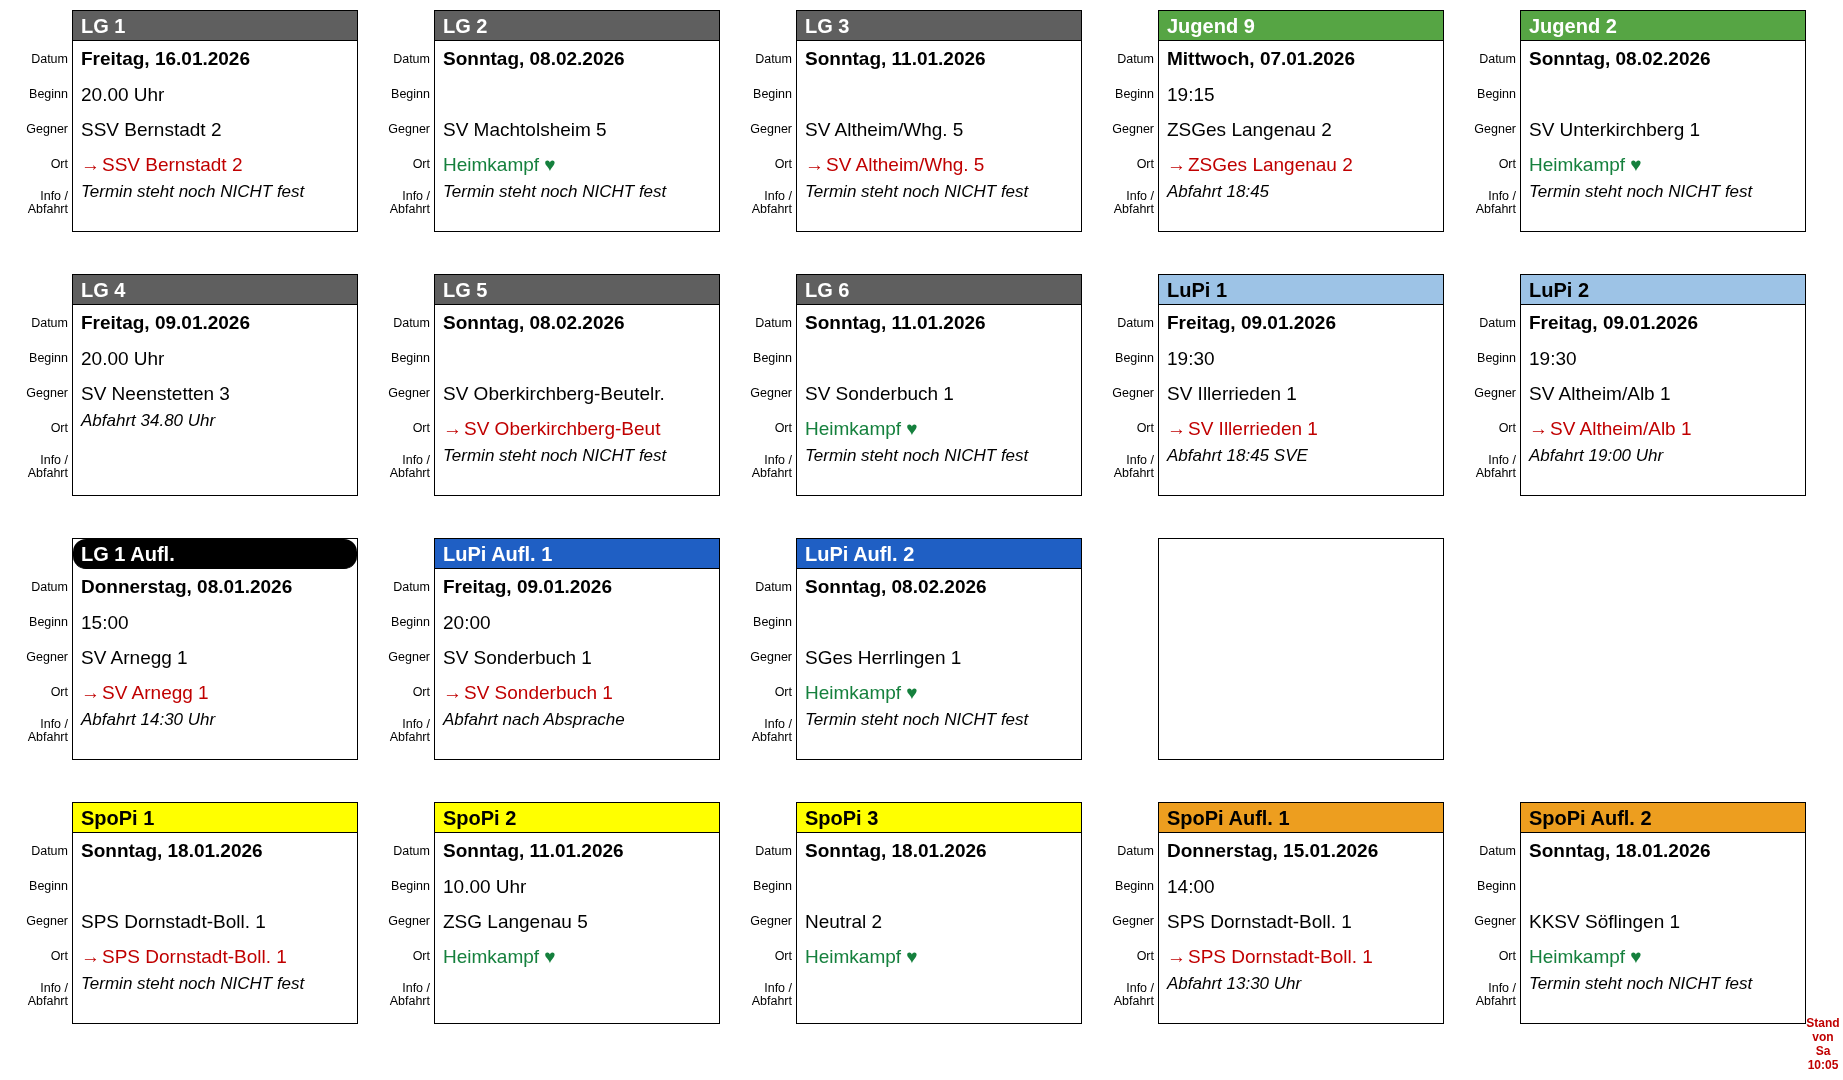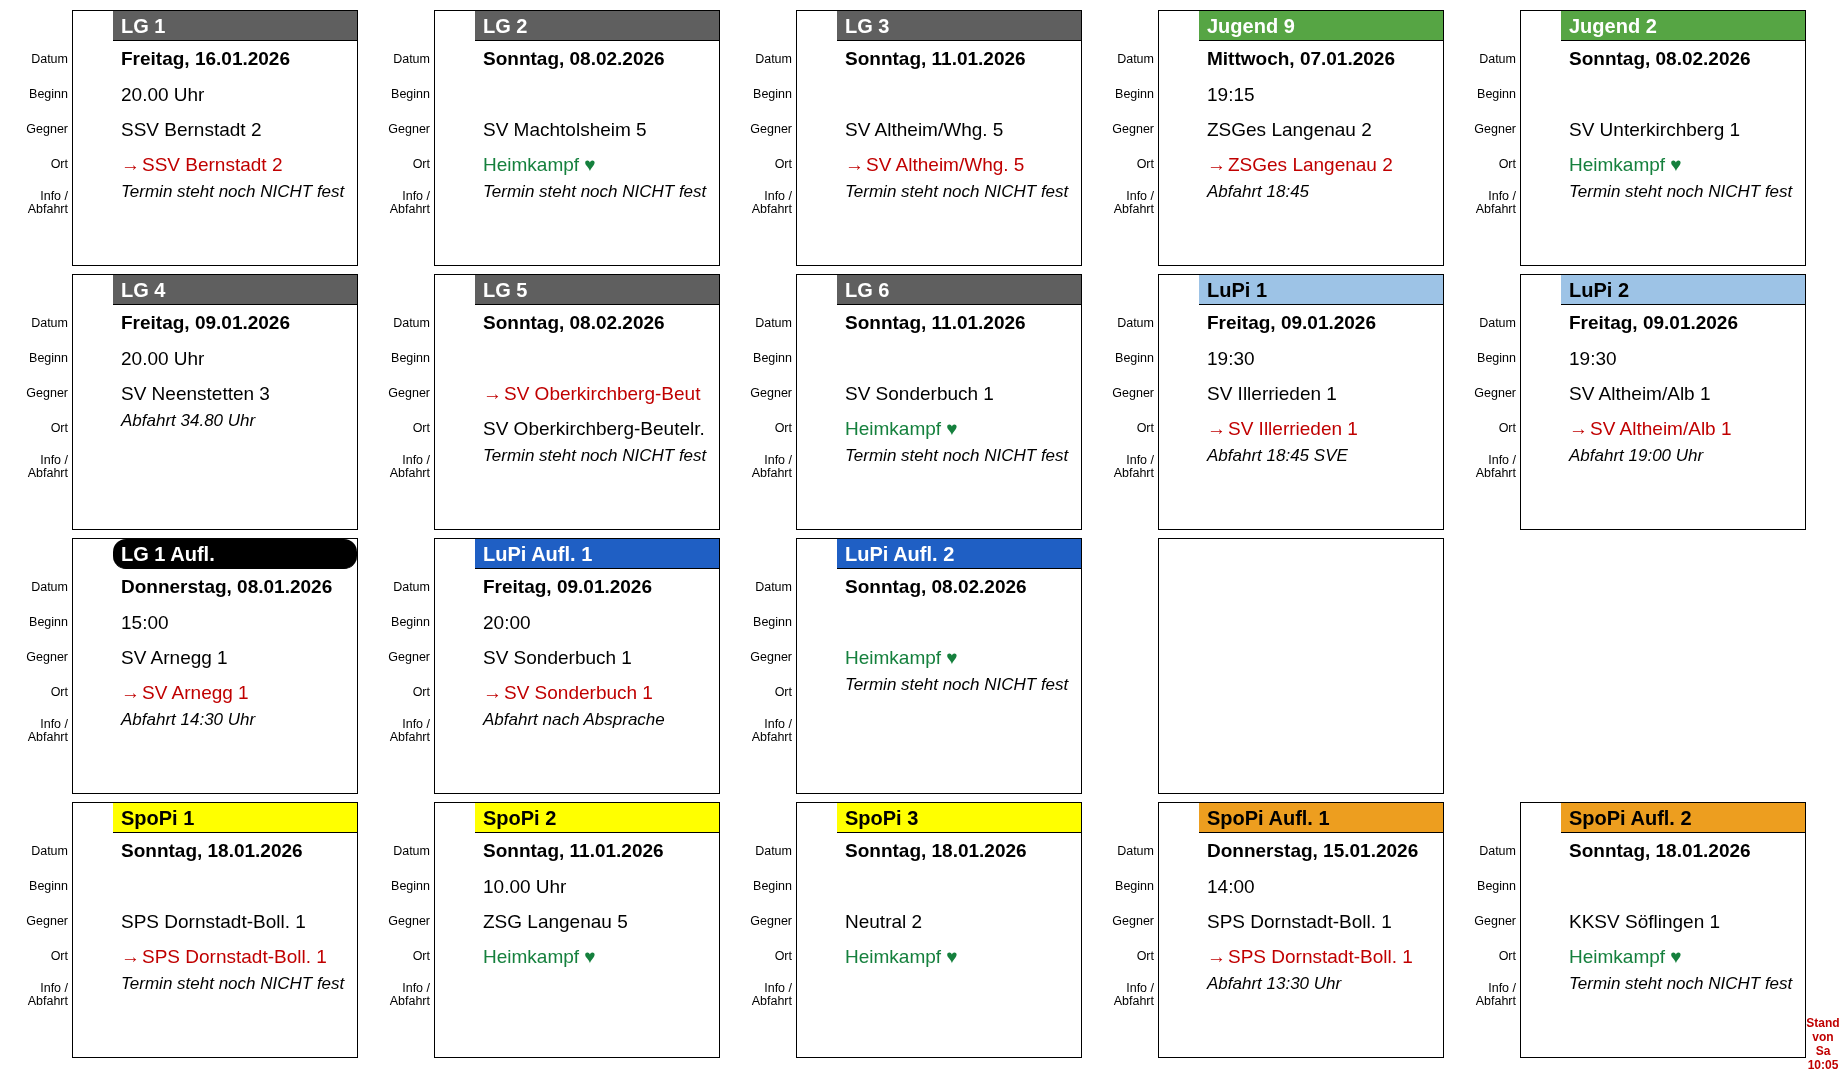--- a/index.html
+++ b/index.html
@@ -19,25 +19,24 @@
     column-gap: 0px;
     row-gap: 0px;
   }
 
   .cell { position: relative; }
 
   .card {
     position: absolute;
     top: 4px; left: 10px;
     width: 286px;
-    height: 256px;
+    height: 222px;
     border: 1px solid #000;
     background: #fff;
     overflow: hidden;
-    padding-left: 40px;
   }
   .card.empty { border: 1px solid #000; }
 
   .card-title {
     height: 30px;
     line-height: 30px;
     padding-left: 8px;
     font-weight: bold;
     font-size: 20px;
     color: #fff;
@@ -291,26 +290,26 @@
       </div>
       <div class="card">
         <div class="card-title t-grey">LG 5</div>
         <div class="rows">
           <div class="row r-datum">
             <span>Sonntag, 08.02.2026</span>
           </div>
           <div class="row r-beginn">
             <span></span>
           </div>
+          <div class="row r-gegner">
+            <span>SV Oberkirchberg-Beutelr.</span>
+          </div>
           <div class="row r-ort">
             <span class="ortval"><span class="arrow">→</span>SV Oberkirchberg-Beut</span>
           </div>
-          <div class="row r-gegner">
-            <span>SV Oberkirchberg-Beutelr.</span>
-          </div>
           <div class="row r-info">
             <span>Termin steht noch NICHT fest</span>
           </div>
         </div>
       </div>
     </div>
     <div class="cell">
       <div class="labelcol">
         <div class="lbl lbl1">Datum</div>
         <div class="lbl lbl2">Beginn</div>
@@ -464,20 +463,23 @@
         <div class="lbl lbl5">Info /<br>Abfahrt</div>
       </div>
       <div class="card">
         <div class="card-title t-dblue">LuPi Aufl. 2</div>
         <div class="rows">
           <div class="row r-datum">
             <span>Sonntag, 08.02.2026</span>
           </div>
           <div class="row r-beginn">
             <span></span>
+          </div>
+          <div class="row r-gegner">
+            <span>SGes Herrlingen 1</span>
           </div>
           <div class="row r-ort">
             <span class="heim">Heimkampf ♥</span>
           </div>
           <div class="row r-info">
             <span>Termin steht noch NICHT fest</span>
           </div>
         </div>
       </div>
     </div>

